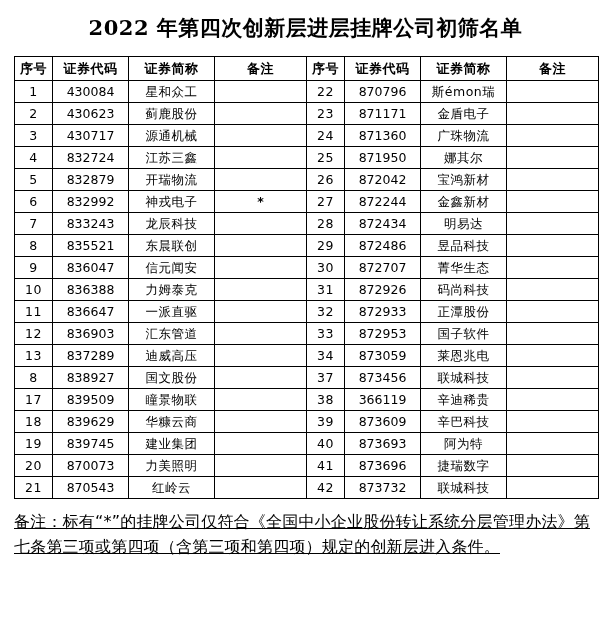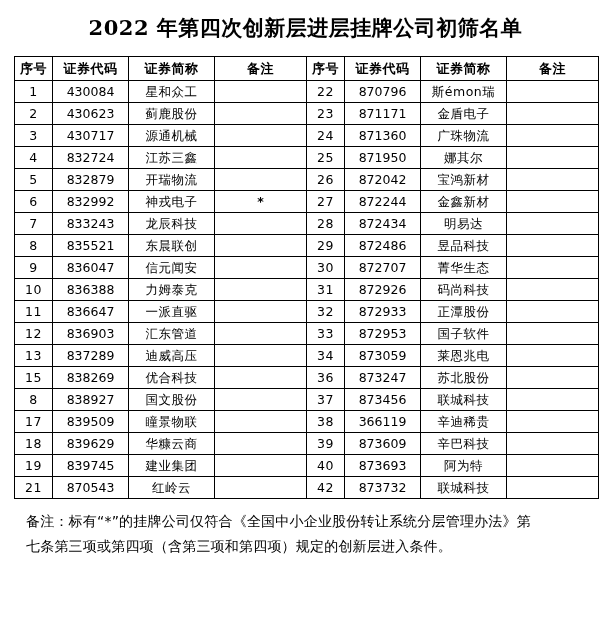--- a/index.html
+++ b/index.html
@@ -57,26 +57,27 @@
   .col-note  { width: 92px; }
   .cn {
     font-family: "DejaVu Sans", "Liberation Sans", sans-serif;
     letter-spacing: 0.5px;
   }
   .note-star {
     font-weight: bold;
     font-size: 13px;
   }
   .footnote {
-    margin: 10px 2px 0 12px;
-    font-size: 14px;
+    margin: 10px 2px 0 0;
+    font-size: 16px;
     line-height: 25px;
     font-family: "DejaVu Sans", "Liberation Sans", sans-serif;
     letter-spacing: 0.2px;
     text-align: justify;
+    text-decoration: underline;
   }
 </style>
 </head>
 <body>
 
 <div class="page">
 
   <div class="doc-title">2022 年第四次创新层进层挂牌公司初筛名单</div>
 
   <table class="main">
@@ -227,30 +228,20 @@
           <td class="cn">13</td>
           <td>837289</td>
           <td class="cn">迪威高压</td>
           <td></td>
           <td class="cn">34</td>
           <td>873059</td>
           <td class="cn">莱恩兆电</td>
           <td></td>
         </tr>
         <tr>
-          <td class="cn">15</td>
-          <td>838269</td>
-          <td class="cn">优合科技</td>
-          <td></td>
-          <td class="cn">36</td>
-          <td>873247</td>
-          <td class="cn">苏北股份</td>
-          <td></td>
-        </tr>
-        <tr>
           <td class="cn">8</td>
           <td>838927</td>
           <td class="cn">国文股份</td>
           <td></td>
           <td class="cn">37</td>
           <td>873456</td>
           <td class="cn">联城科技</td>
           <td></td>
         </tr>
         <tr>
@@ -274,20 +265,30 @@
           <td></td>
         </tr>
         <tr>
           <td class="cn">19</td>
           <td>839745</td>
           <td class="cn">建业集团</td>
           <td></td>
           <td class="cn">40</td>
           <td>873693</td>
           <td class="cn">阿为特</td>
+          <td></td>
+        </tr>
+        <tr>
+          <td class="cn">20</td>
+          <td>870073</td>
+          <td class="cn">力美照明</td>
+          <td></td>
+          <td class="cn">41</td>
+          <td>873696</td>
+          <td class="cn">捷瑞数字</td>
           <td></td>
         </tr>
         <tr>
           <td class="cn">21</td>
           <td>870543</td>
           <td class="cn">红岭云</td>
           <td></td>
           <td class="cn">42</td>
           <td>873732</td>
           <td class="cn">联城科技</td>

